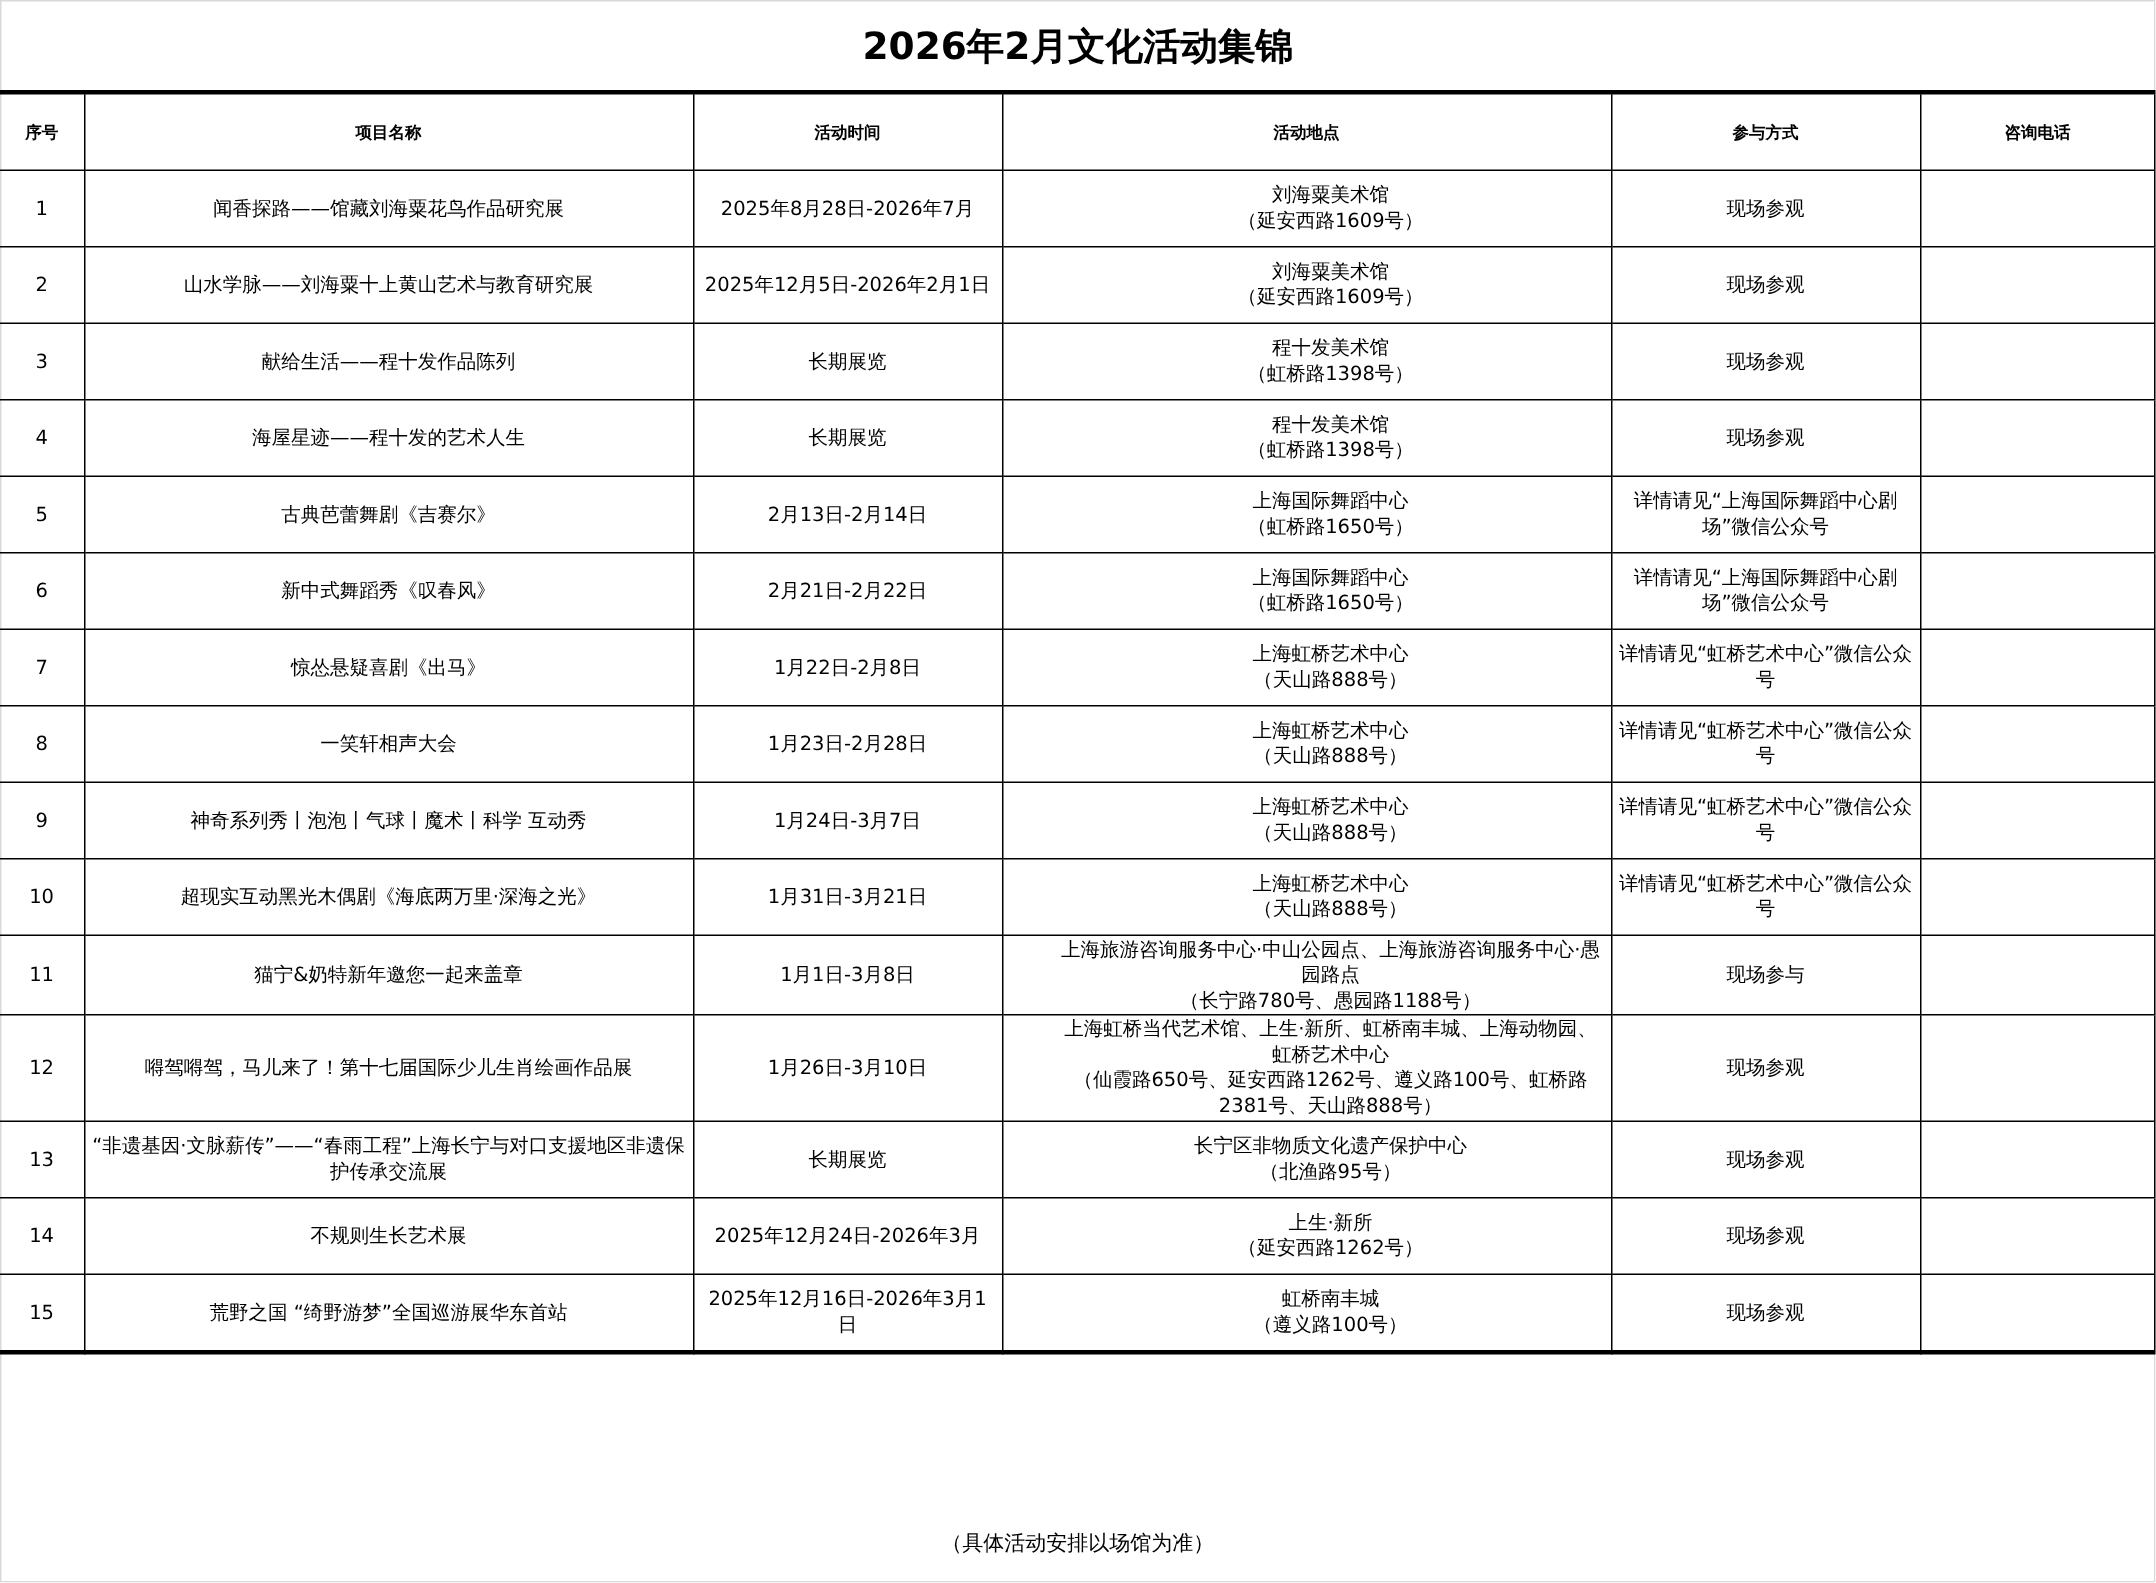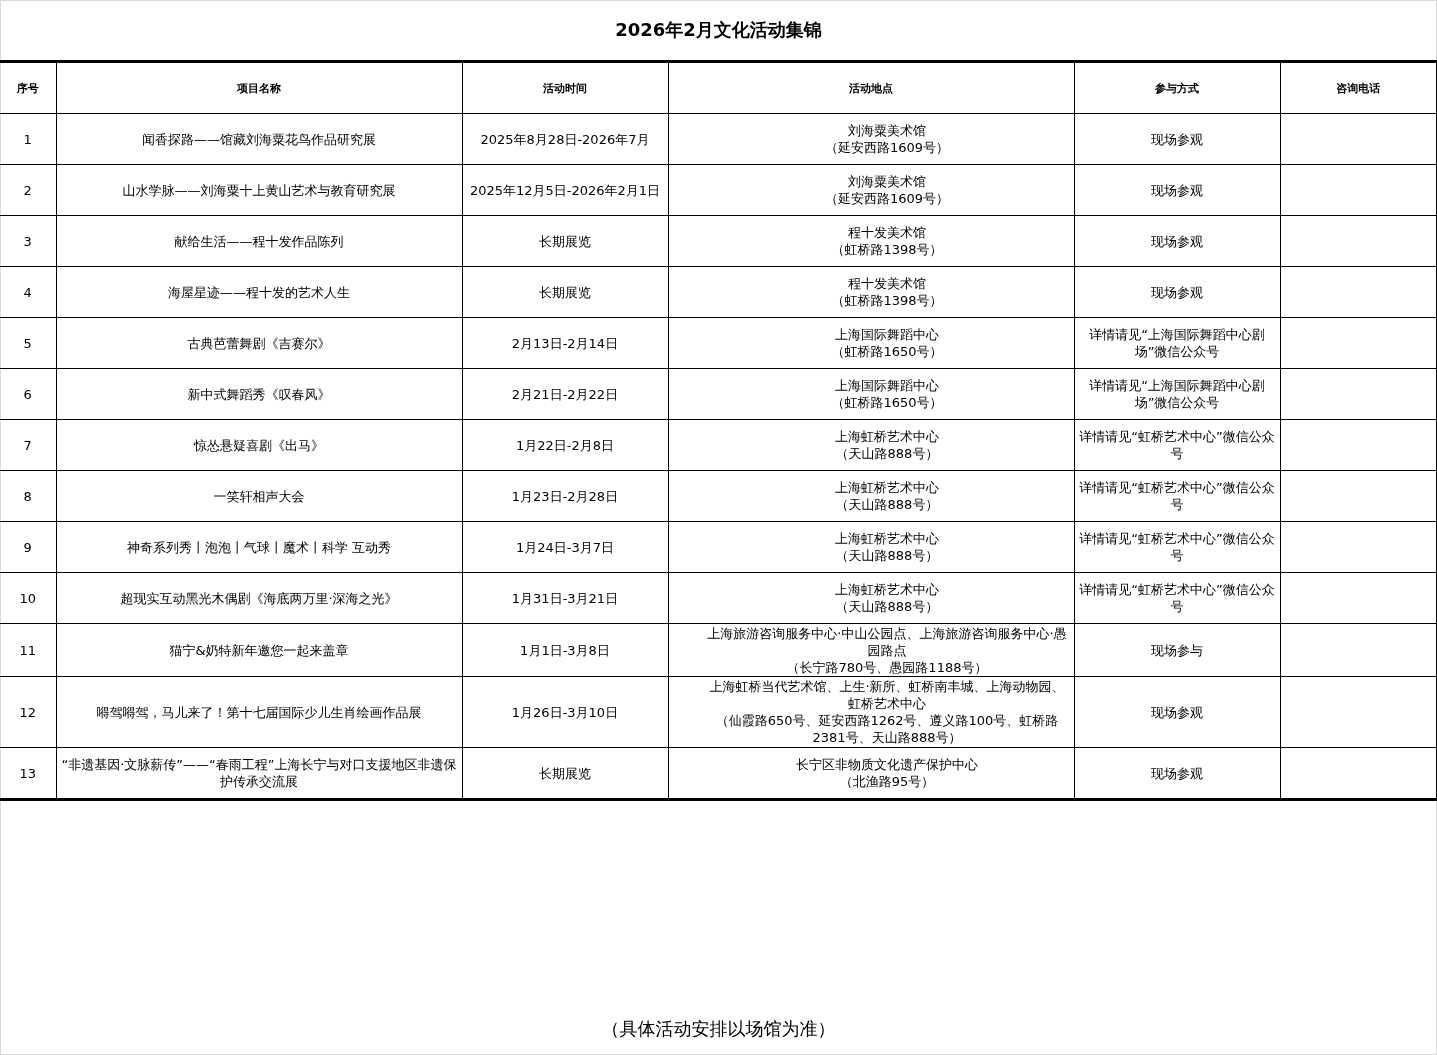--- a/index.html
+++ b/index.html
@@ -10,21 +10,21 @@
     }
     .frame {
       position: absolute; left: 0; top: 0; width: 1435px; height: 1053px;
       border-left: 1px solid #d9d9d9; border-top: 1px solid #d9d9d9;
       border-right: 1px solid #d9d9d9; border-bottom: 1px solid #d9d9d9;
       background: #fff;
     }
     .title {
       position: absolute; left: 0; top: 0; width: 1437px; height: 60px;
       display: flex; align-items: center; justify-content: center;
-      font-size: 18px; font-weight: bold; letter-spacing: 0px;
+      font-size: 25px; font-weight: bold; letter-spacing: 0px;
     }
     table.grid {
       position: absolute; left: 0; top: 60px;
       width: 1437px;
       border-collapse: collapse;
       table-layout: fixed;
       border-top: 3px solid #000;
       border-bottom: 3px solid #000;
     }
     table.grid th, table.grid td {
@@ -37,21 +37,21 @@
     table.grid tr > *:first-child { border-left: none; }
     table.grid tr > *:last-child { border-right: 2px solid #000; }
     table.grid th { font-weight: bold; font-size: 11px; height: 50px; }
     table.grid td { height: 50px; }
     table.grid tr.tall td { height: 52px; }
     table.grid tr.taller td { height: 70px; }
     .cell-line { display: block; margin-left: 32px; }
     .footer {
       position: absolute; left: 0; top: 1006px; width: 1437px; height: 46px;
       display: flex; align-items: center; justify-content: center;
-      font-size: 18px;
+      font-size: 14px;
     }
   </style>
 </head>
 <body>
 
 <div class="frame"></div>
 
 <div class="title">2026年2月文化活动集锦</div>
 
 <table class="grid">
@@ -210,16 +210,38 @@
         <td>13</td>
         <td>“非遗基因·文脉薪传”——“春雨工程”上海长宁与对口支援地区非遗保护传承交流展</td>
         <td>长期展览</td>
         <td>
           <span class="cell-line">长宁区非物质文化遗产保护中心</span>
           <span class="cell-line">（北渔路95号）</span>
         </td>
         <td>现场参观</td>
         <td></td>
       </tr>
+      <tr>
+        <td>14</td>
+        <td>不规则生长艺术展</td>
+        <td>2025年12月24日-2026年3月</td>
+        <td>
+          <span class="cell-line">上生·新所</span>
+          <span class="cell-line">（延安西路1262号）</span>
+        </td>
+        <td>现场参观</td>
+        <td></td>
+      </tr>
+      <tr>
+        <td>15</td>
+        <td>荒野之国 “绮野游梦”全国巡游展华东首站</td>
+        <td>2025年12月16日-2026年3月1日</td>
+        <td>
+          <span class="cell-line">虹桥南丰城</span>
+          <span class="cell-line">（遵义路100号）</span>
+        </td>
+        <td>现场参观</td>
+        <td></td>
+      </tr>
     </tbody>
 </table>
 
 <div class="footer">（具体活动安排以场馆为准）</div>
 
 </body></html>

